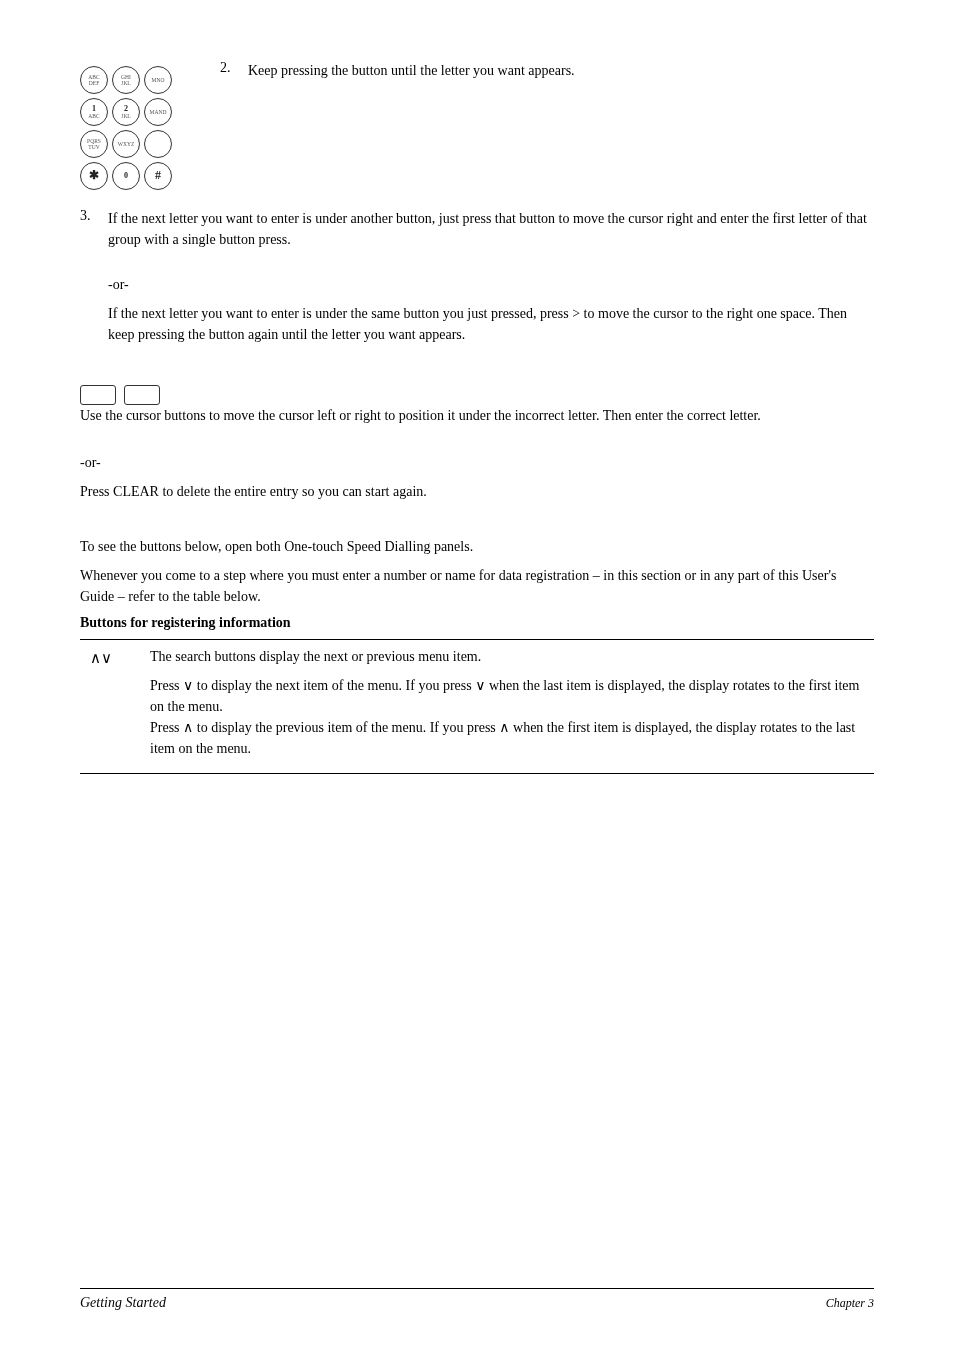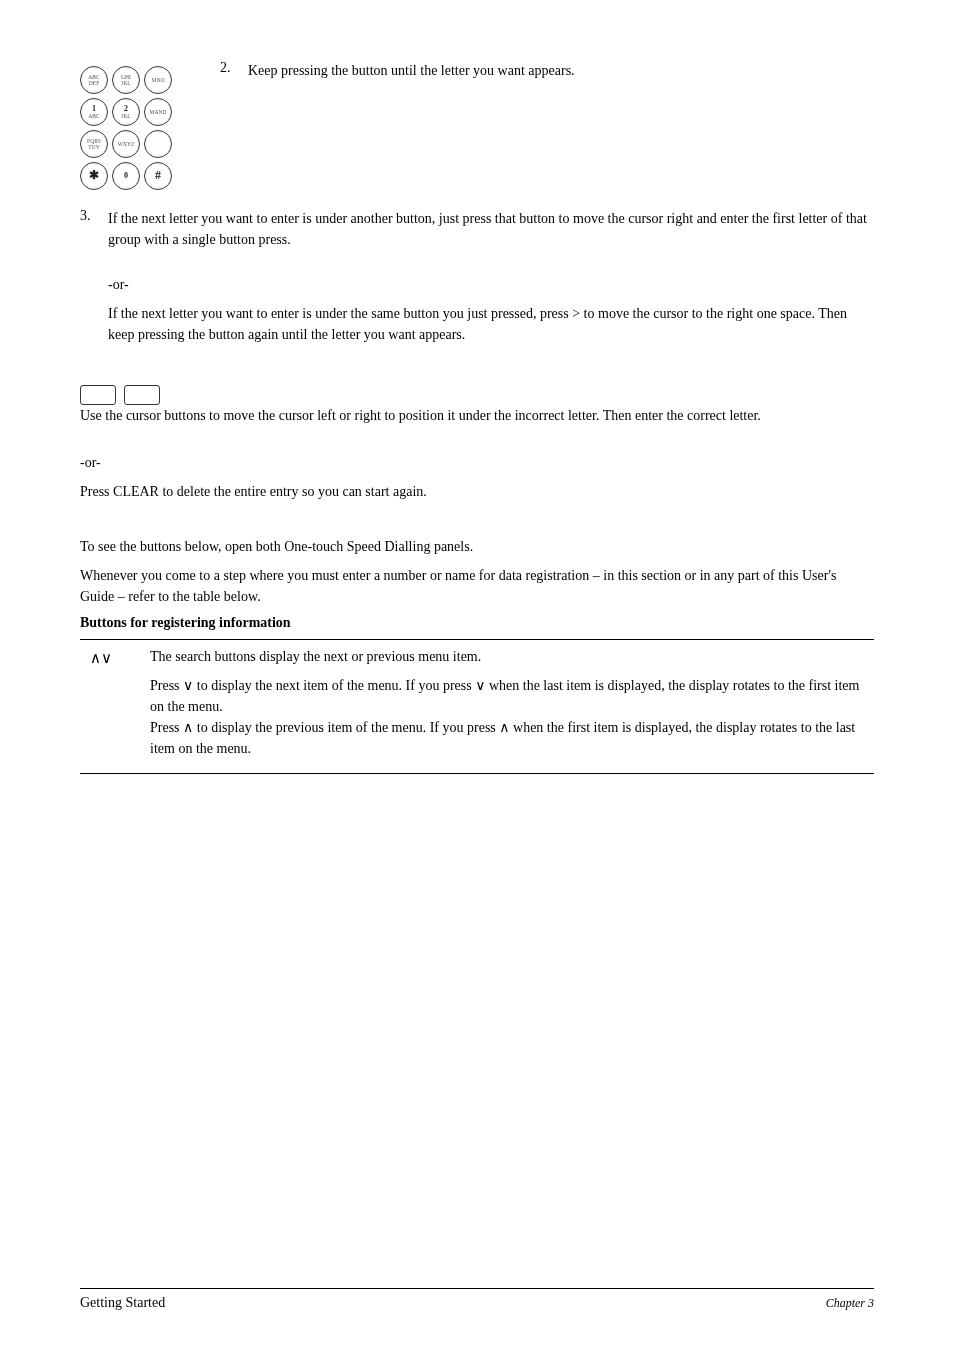--- a/index.html
+++ b/index.html
@@ -214,20 +214,21 @@
       left: 80px;
       right: 80px;
       display: flex;
       flex-direction: row;
       justify-content: space-between;
       align-items: center;
       border-top: 1px solid #000;
       padding-top: 6px;
     }
     .footer-left {
+      font-style: italic;
       font-size: 14px;
     }
     .footer-right {
       font-style: italic;
       font-size: 12px;
     }
 
     
     .indented {
       margin-left: 28px;

